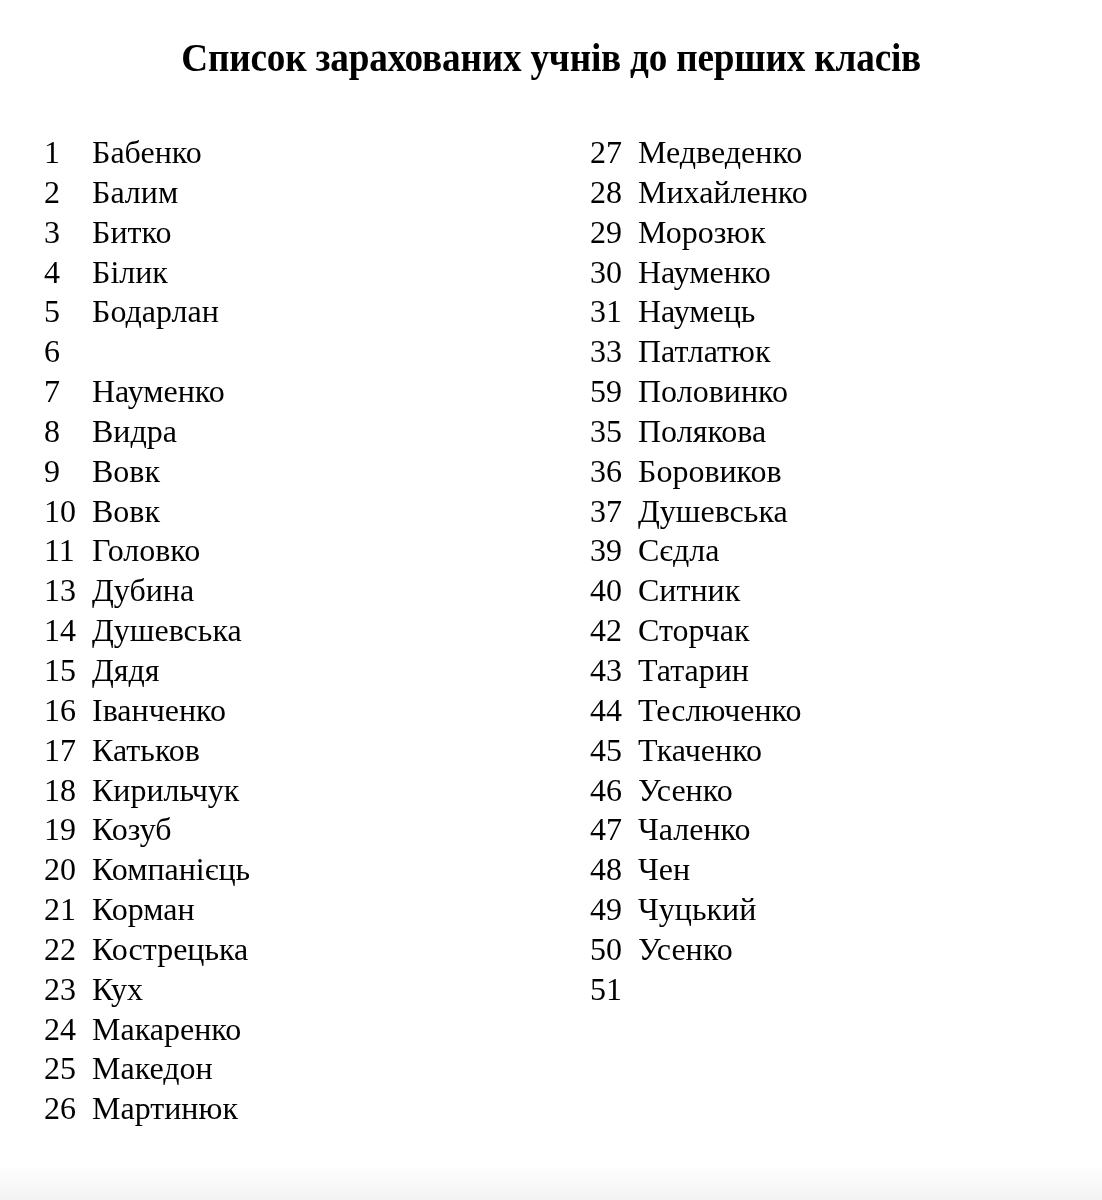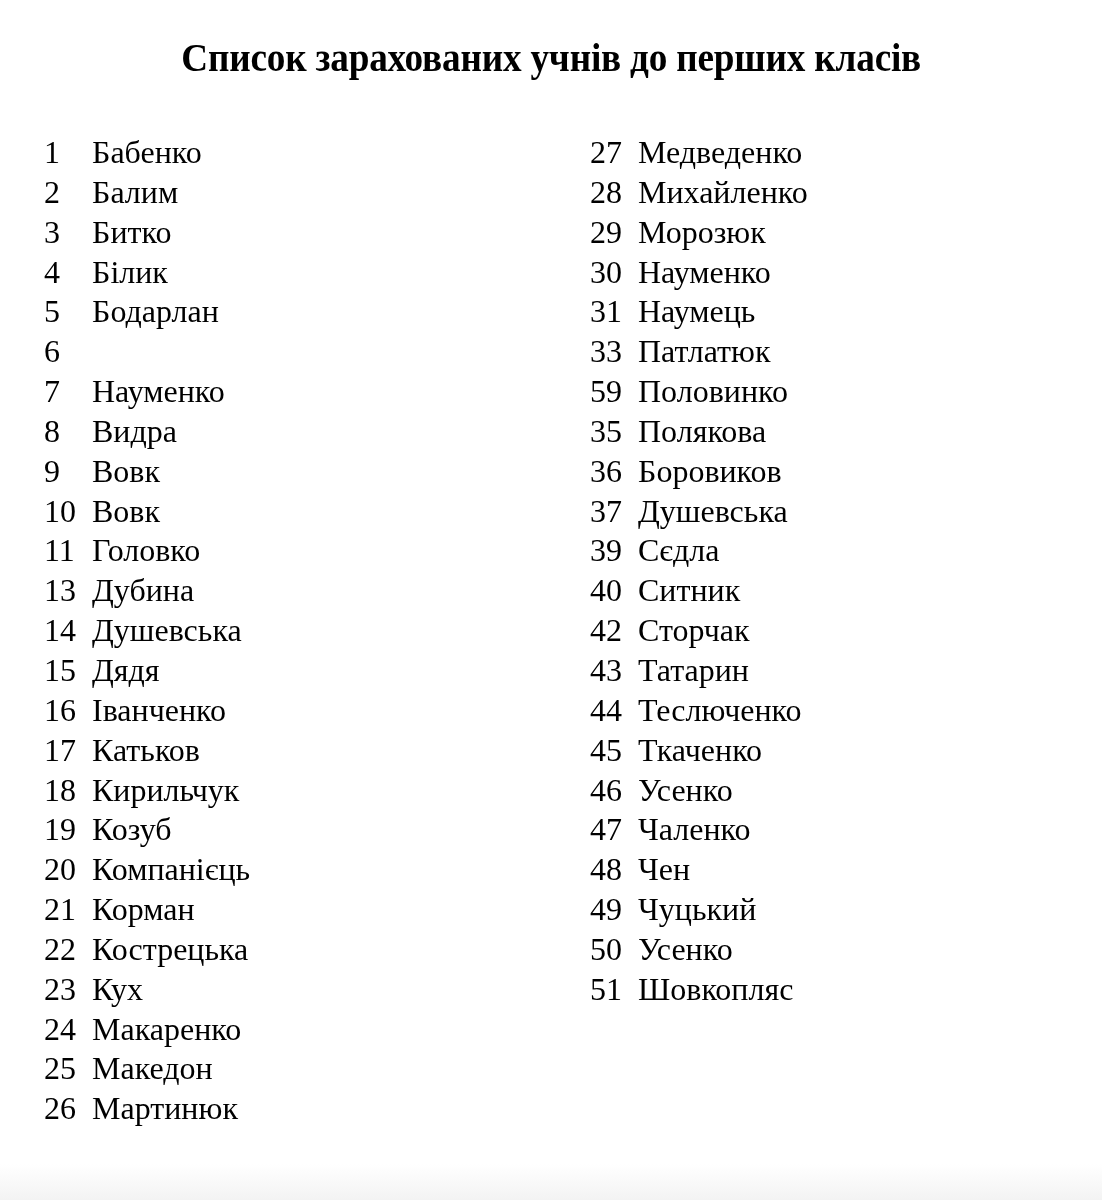--- a/index.html
+++ b/index.html
@@ -249,17 +249,16 @@
     <li class="list-item">
       <span class="item-number">49</span>
       <span class="item-name">Чуцький</span>
     </li>
     <li class="list-item">
       <span class="item-number">50</span>
       <span class="item-name">Усенко</span>
     </li>
     <li class="list-item">
       <span class="item-number">51</span>
-      <span class="item-name">Шовкопляс</span>
     </li>
   </ol>
 
 <div class="bottom-fade"></div>
 
 </body></html>

